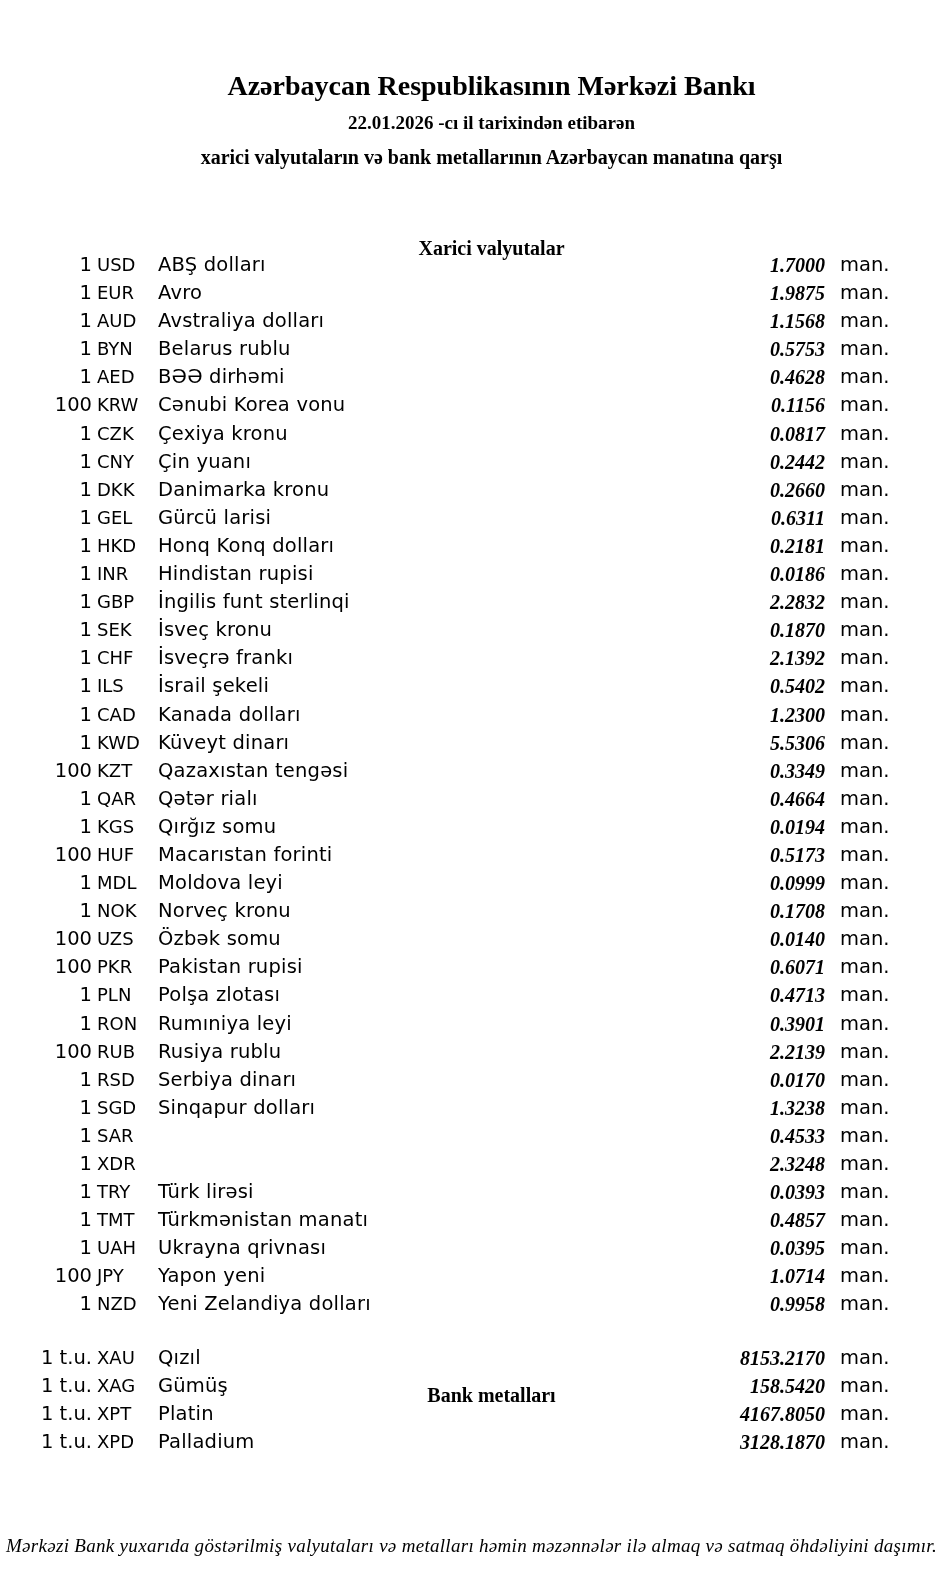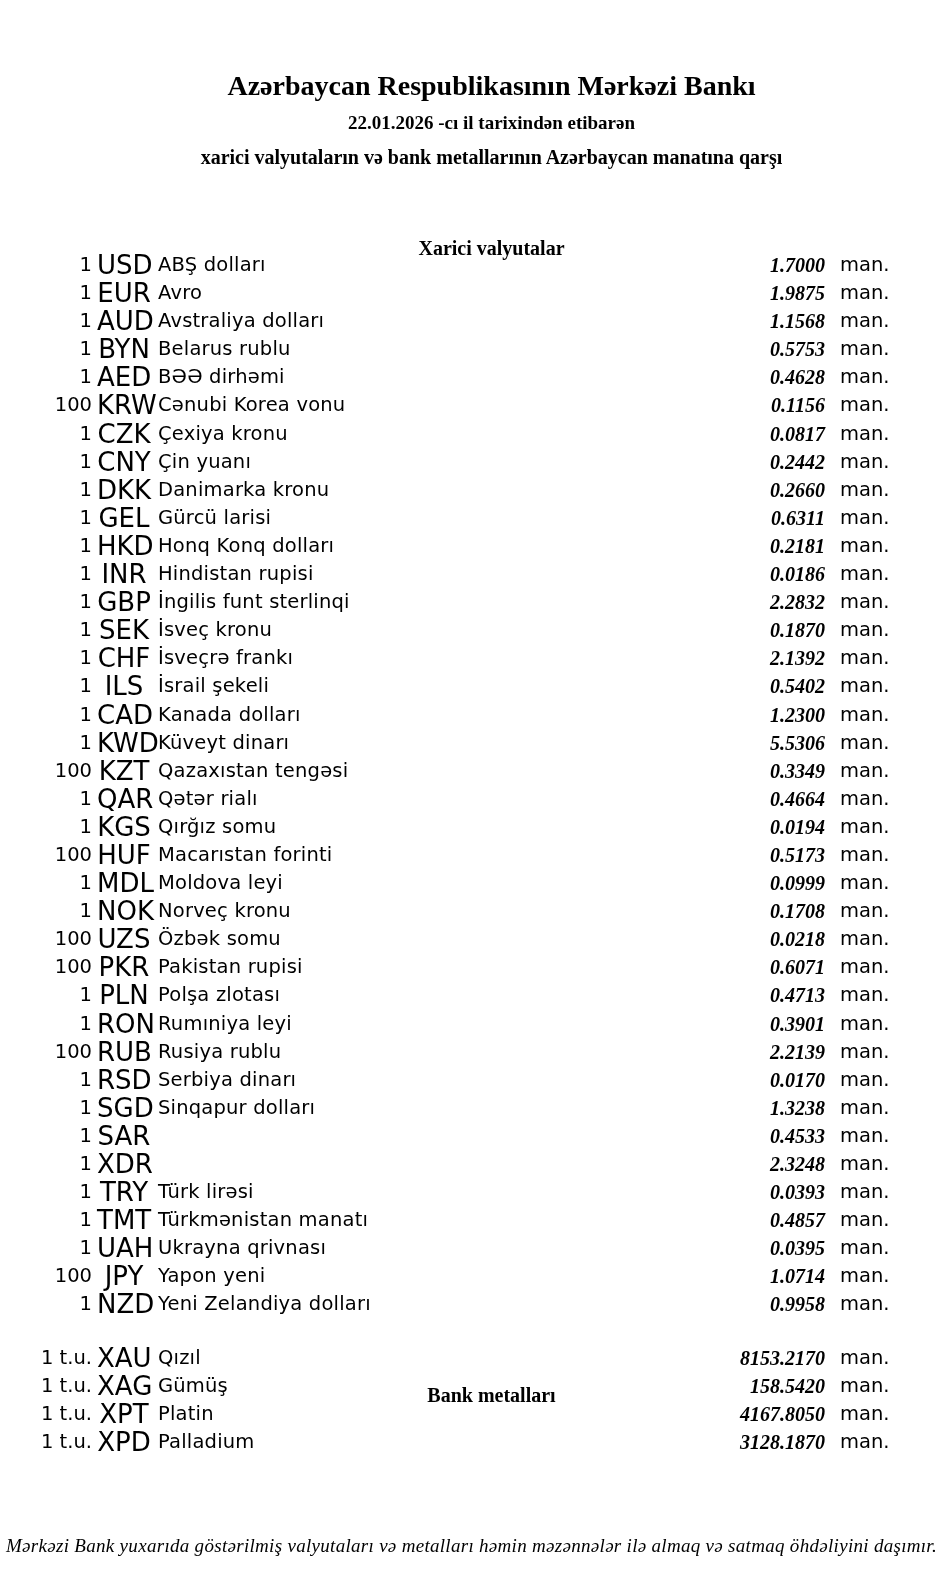--- a/index.html
+++ b/index.html
@@ -24,21 +24,21 @@
   .sec-cur { top: 221px; }
   .sec-met { top: 1368px; }
 
   .rows { position: absolute; left: 0; width: 943px; }
   #currency-rows { top: 251px; }
   #metal-rows    { top: 1344px; }
 
   .row { position: relative; height: 28.1px; }
   .row span { display: block; position: absolute; top: 0; line-height: 28.1px; }
   .qty  { left: 0;     width: 92px;  text-align: right;  font-size: 19.5px; white-space: pre; }
-  .code { left: 97px;  width: 54px;  text-align: center; font-size: 26px; }
+  .code { left: 97px;  width: 54px;  text-align: left; font-size: 18px; }
   .name { left: 158px; font-size: 19.5px; white-space: nowrap; letter-spacing: 0.2px; }
   .rate {
     left: 620px; width: 205px; text-align: right;
     font-family: "Liberation Serif", serif;
     font-style: italic; font-weight: bold; font-size: 20px;
   }
   .man  { left: 840px; font-size: 19.5px; }
 
   .footer {
     position: absolute; top: 1533px; left: 0; width: 100%;
@@ -246,21 +246,21 @@
     <span class="code">NOK</span>
     <span class="name">Norveç kronu</span>
     <span class="rate">0.1708</span>
     <span class="man">man.</span>
   </div>
 
   <div class="row">
     <span class="qty">100</span>
     <span class="code">UZS</span>
     <span class="name">Özbək somu</span>
-    <span class="rate">0.0218</span>
+    <span class="rate">0.0140</span>
     <span class="man">man.</span>
   </div>
 
   <div class="row">
     <span class="qty">100</span>
     <span class="code">PKR</span>
     <span class="name">Pakistan rupisi</span>
     <span class="rate">0.6071</span>
     <span class="man">man.</span>
   </div>

